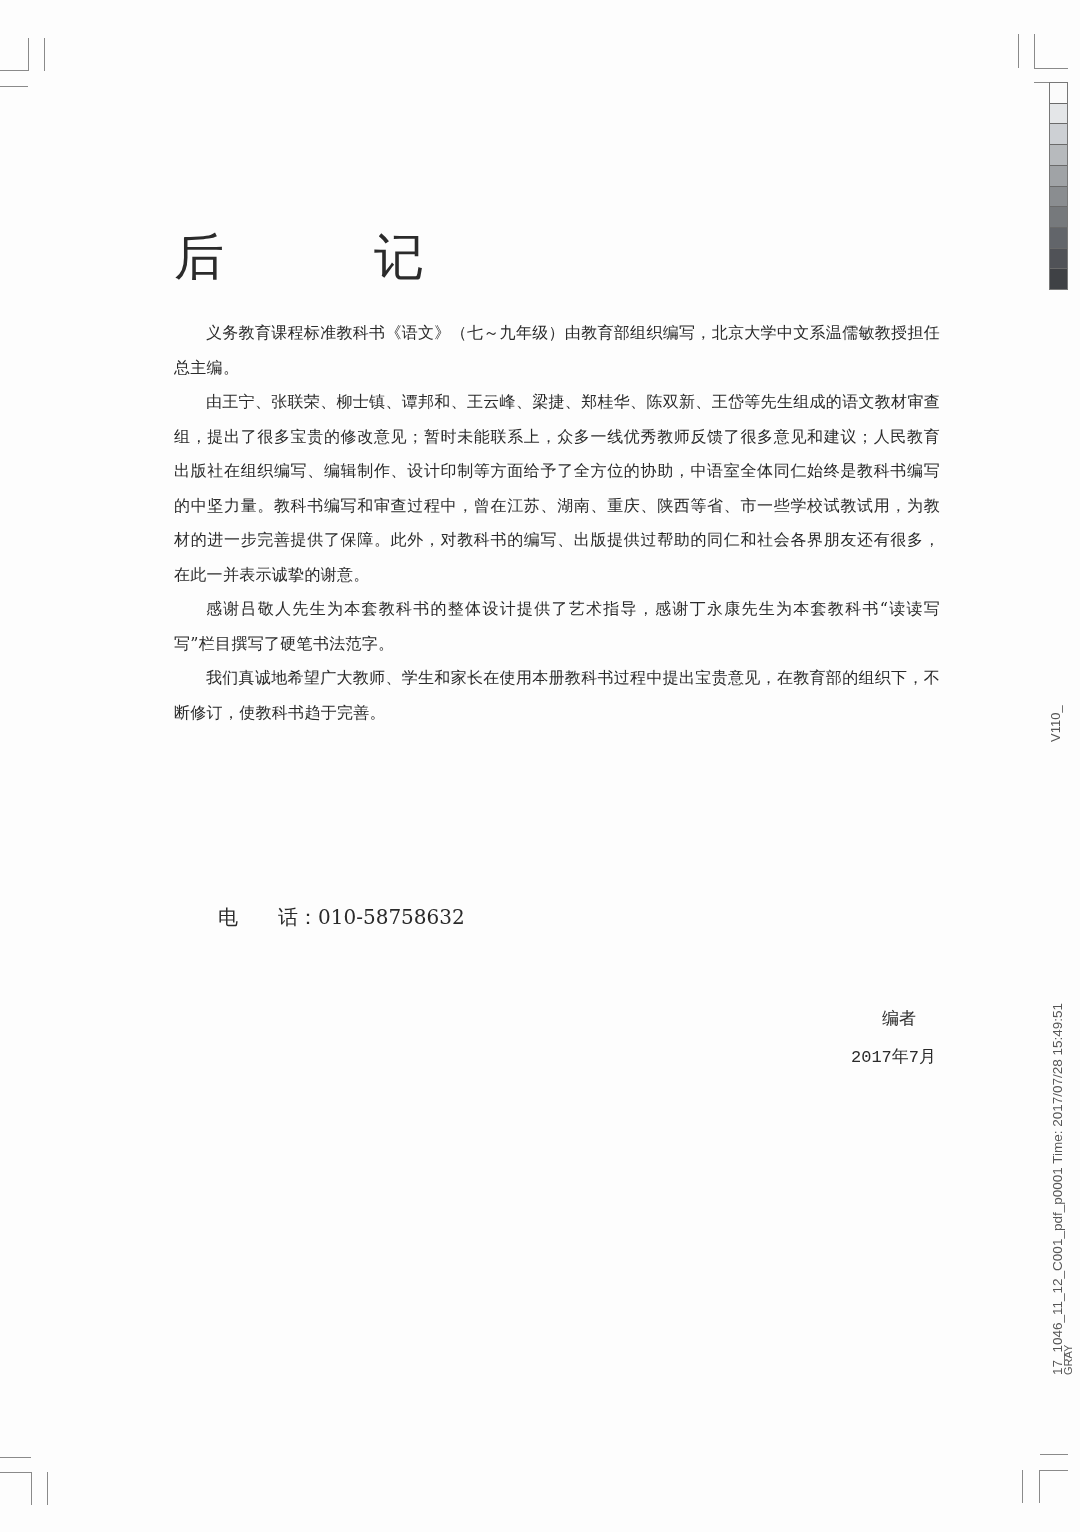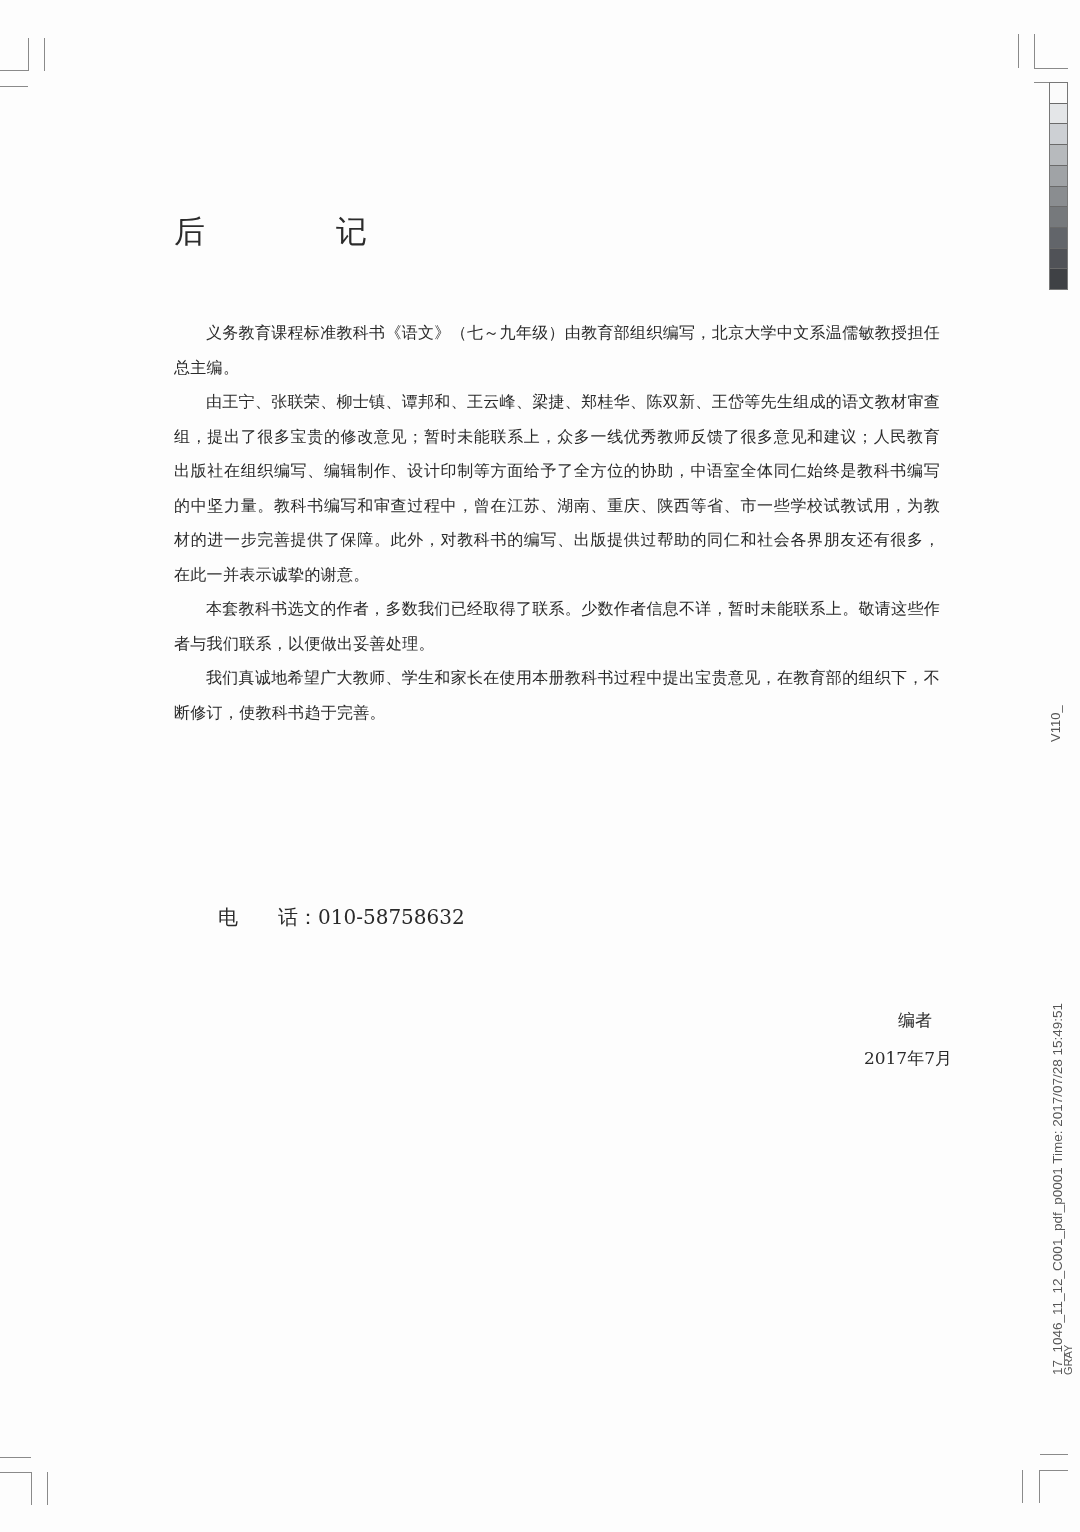--- a/index.html
+++ b/index.html
@@ -5,37 +5,37 @@
     html, body { margin: 0; padding: 0; }
     body {
       width: 1080px; height: 1532px; position: relative; overflow: hidden;
       background: #fdfdfd;
       font-family: "DejaVu Serif", "Liberation Serif", serif;
       color: #2a2a2a;
     }
     .mark { position: absolute; background: #8a8a8a; }
     .title {
       position: absolute; left: 174px; top: 190px;
-      font-size: 31px; letter-spacing: 50px; color: #2b2b2b;
+      font-size: 50px; letter-spacing: 50px; color: #2b2b2b;
       font-family: Liberation Mono, monospace; font-weight: normal;
     }
     .body-text {
       position: absolute; left: 174px; top: 316px; width: 766px;
       font-size: 16px; line-height: 34.5px; text-align: justify;
       letter-spacing: 0.3px;
     }
     .body-text p { margin: 0; text-indent: 2em; }
     .contact {
       position: absolute; left: 218px; top: 900px;
       font-size: 20px; line-height: 34px;
     }
     .contact div { white-space: pre; }
     .sign {
-      position: absolute; right: 128px; top: 1003px; text-align: right;
-      font-size: 17px; line-height: 34px;
+      position: absolute; right: 144px; top: 1003px; text-align: right;
+      font-size: 17px; line-height: 34px; font-family: Liberation Mono, monospace;
     }
     .graybar {
       position: absolute; left: 1049px; top: 82px; width: 19px; height: 208px;
       border: 1px solid #777; box-sizing: border-box;
       display: flex; flex-direction: column;
     }
     .graybar div { flex: 1; border-bottom: 1px solid #6a6a6a; }
     .vtext {
       position: absolute; font-family: "Liberation Sans", sans-serif;
       color: #555; font-size: 13px; white-space: nowrap;
@@ -76,21 +76,21 @@
   <div style="background:#62656a"></div>
   <div style="background:#505257"></div>
   <div style="background:#3f4145;border-bottom:none"></div>
 </div>
 
 <h1 class="title">后　记</h1>
 
 <div class="body-text">
   <p>义务教育课程标准教科书《语文》（七～九年级）由教育部组织编写，北京大学中文系温儒敏教授担任总主编。</p>
   <p>由王宁、张联荣、柳士镇、谭邦和、王云峰、梁捷、郑桂华、陈双新、王岱等先生组成的语文教材审查组，提出了很多宝贵的修改意见；暂时未能联系上，众多一线优秀教师反馈了很多意见和建议；人民教育出版社在组织编写、编辑制作、设计印制等方面给予了全方位的协助，中语室全体同仁始终是教科书编写的中坚力量。教科书编写和审查过程中，曾在江苏、湖南、重庆、陕西等省、市一些学校试教试用，为教材的进一步完善提供了保障。此外，对教科书的编写、出版提供过帮助的同仁和社会各界朋友还有很多，在此一并表示诚挚的谢意。</p>
-  <p>本套教科书选文的作者，多数我们已经取得了联系。少数作者信息不详，暂时未能联系上。敬请这些作者与我们联系，以便做出妥善处理。</p>
+  <p>感谢吕敬人先生为本套教科书的整体设计提供了艺术指导，感谢丁永康先生为本套教科书“读读写写”栏目撰写了硬笔书法范字。</p>
   <p>我们真诚地希望广大教师、学生和家长在使用本册教科书过程中提出宝贵意见，在教育部的组织下，不断修订，使教科书趋于完善。</p>
 </div>
 
 <div class="contact">
   <div><span>电　　话：</span><span>010-58758632</span></div>
 </div>
 
 <div class="sign">
   <div style="margin-right:20px;">编者</div>
   <div style="margin-top:4px;">2017年7月</div>

